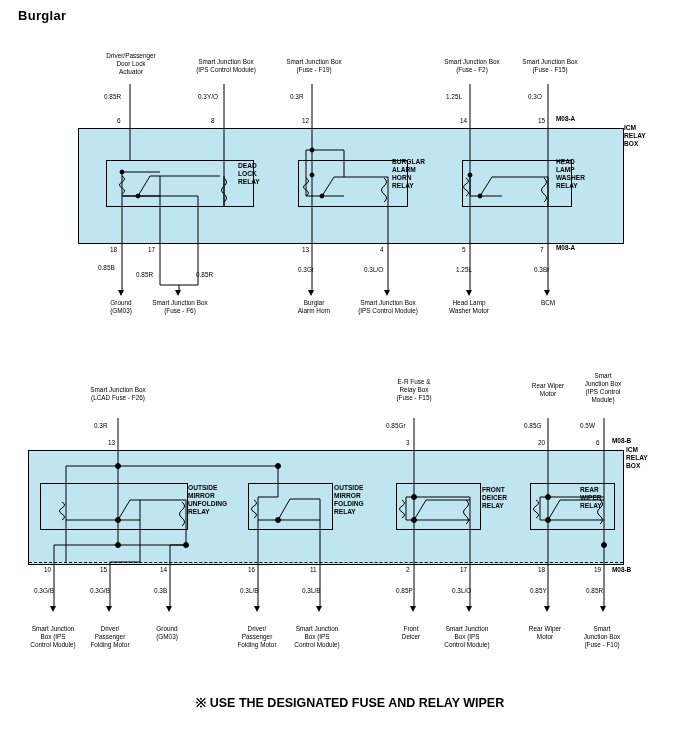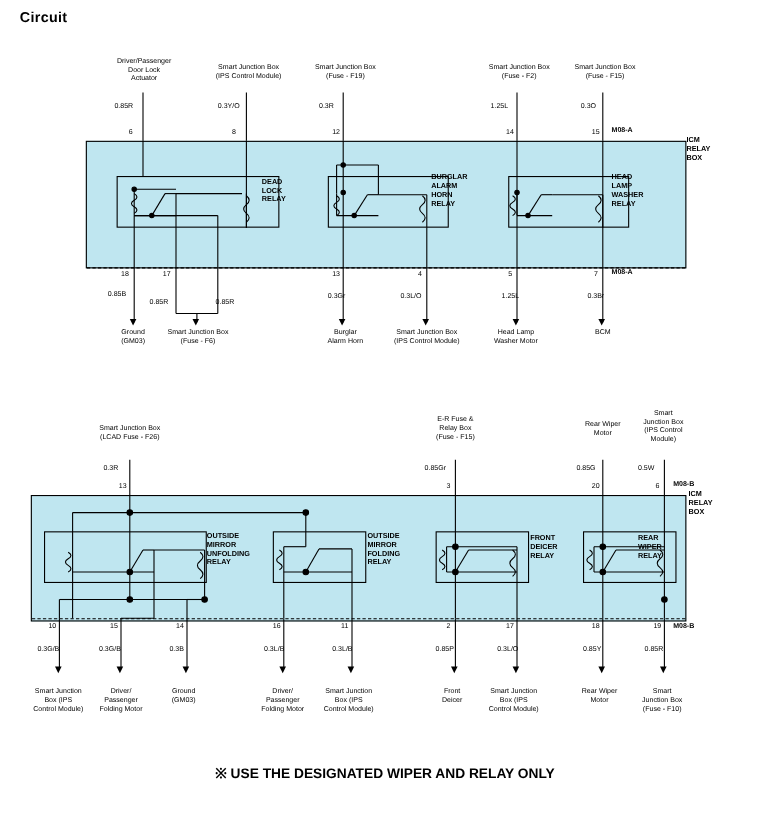--- a/index.html
+++ b/index.html
@@ -42,21 +42,21 @@
   .relayname{position:absolute;font-size:6.6px;font-weight:bold;line-height:8px;}
   .boxname{position:absolute;font-size:6.6px;font-weight:bold;line-height:8px;}
   .mtag{position:absolute;font-size:6.4px;font-weight:bold;}
   .arrow{position:absolute;width:0;height:0;border-left:3.5px solid transparent;border-right:3.5px solid transparent;}
   .arrow.down{border-top:6px solid #000;}
   svg.ov{position:absolute;left:0;top:0;width:700px;height:753px;pointer-events:none;}
 </style>
 </head>
 <body>
 
-<div class="title">Circuit</div>
+<div class="title">Burglar</div>
 
 <div class="blockbox" style="left:78px;top:128px;width:546px;height:116px;"></div>
 <div class="dashline" style="left:79px;top:243px;width:544px;"></div>
 
 <div class="innerbox" style="left:106px;top:160px;width:148px;height:47px;"></div>
 <div class="innerbox" style="left:298px;top:160px;width:110px;height:47px;"></div>
 <div class="innerbox" style="left:462px;top:160px;width:110px;height:47px;"></div>
 
 <div class="relayname" style="left:238px;top:162px;white-space:pre;">DEAD
 LOCK
@@ -396,13 +396,13 @@
 Deicer</div>
 <div class="lbl" style="left:436px;top:625px;width:62px;white-space:pre;">Smart Junction
 Box (IPS
 Control Module)</div>
 <div class="lbl" style="left:518px;top:625px;width:54px;white-space:pre;">Rear Wiper
 Motor</div>
 <div class="lbl" style="left:574px;top:625px;width:56px;white-space:pre;">Smart
 Junction Box
 (Fuse - F10)</div>
 
-<div class="footer">※ USE THE DESIGNATED WIPER AND RELAY ONLY</div>
+<div class="footer">※ USE THE DESIGNATED FUSE AND RELAY WIPER</div>
 
 </body></html>

